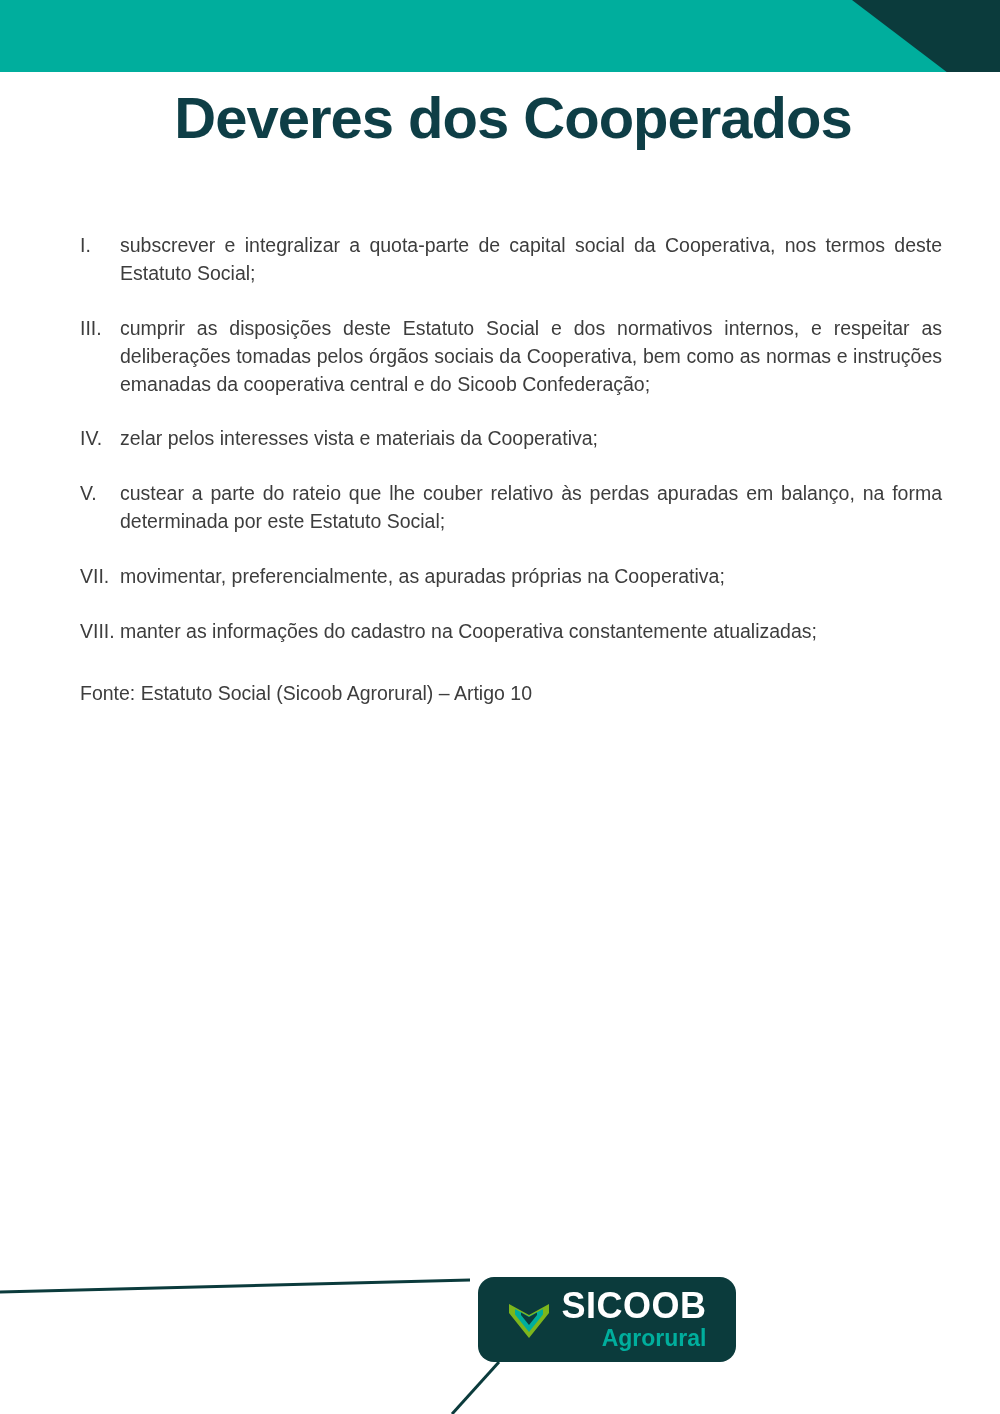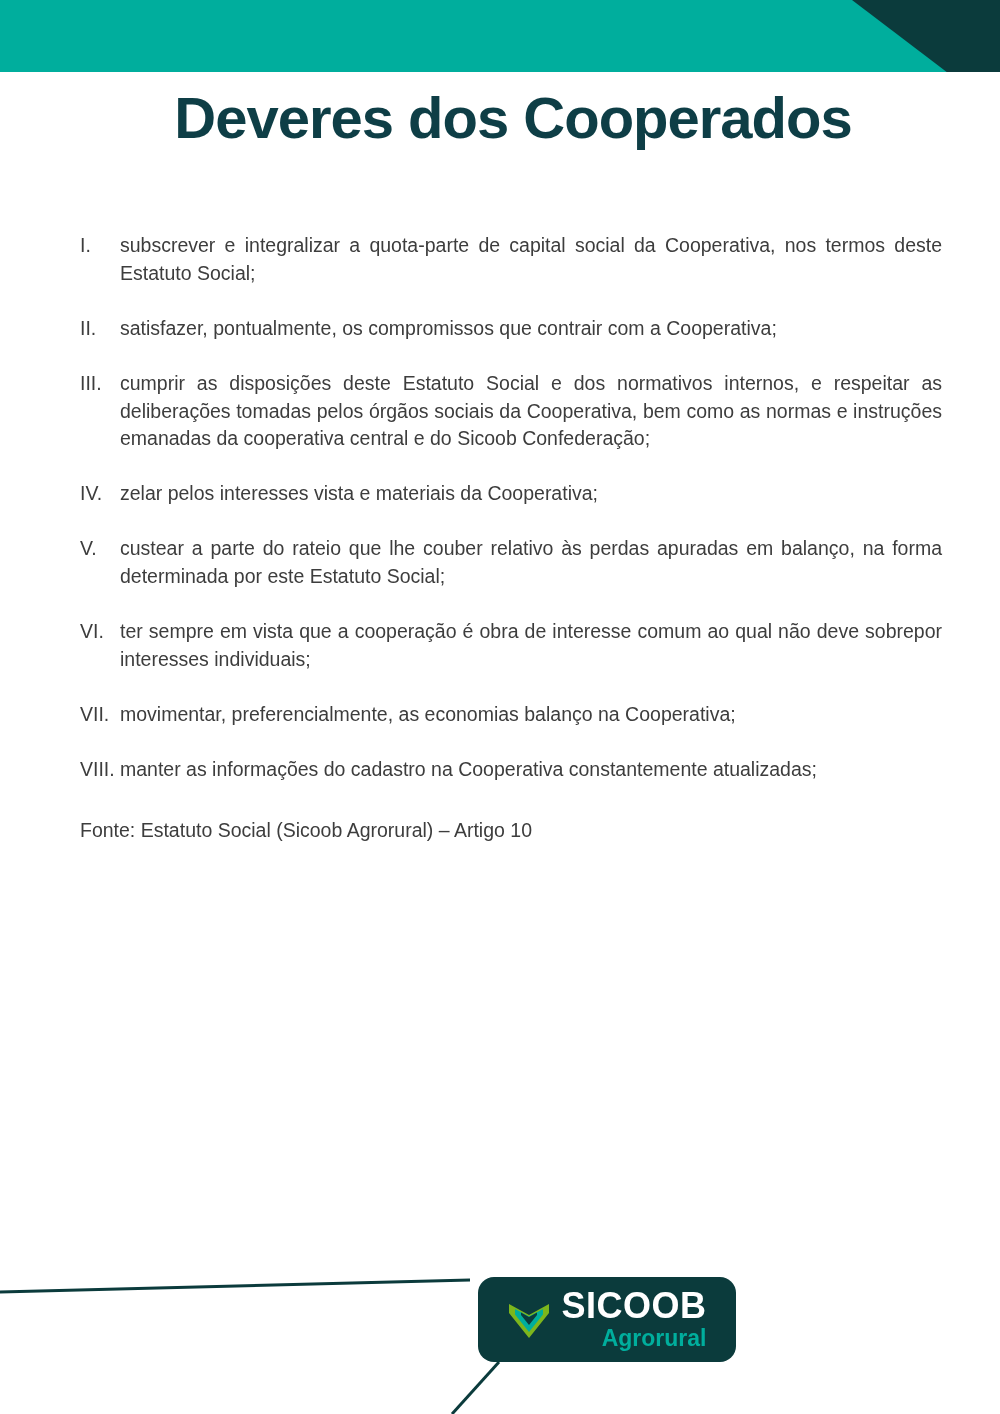--- a/index.html
+++ b/index.html
@@ -121,48 +121,40 @@
 
 <div class="page-title">Deveres dos Cooperados</div>
 
 <div class="content">
 
   <div class="list-item">
     <span class="item-numeral">I.</span>
     <span class="item-text">subscrever e integralizar a quota-parte de capital social da Cooperativa, nos termos deste Estatuto Social;</span>
   </div>
 
-  <div class="list-item">
-    <span class="item-numeral">II.</span>
-    <span class="item-text">satisfazer, pontualmente, os compromissos que contrair com a Cooperativa;</span>
-  </div>
 
   <div class="list-item">
     <span class="item-numeral">III.</span>
     <span class="item-text">cumprir as disposições deste Estatuto Social e dos normativos internos, e respeitar as deliberações tomadas pelos órgãos sociais da Cooperativa, bem como as normas e instruções emanadas da cooperativa central e do Sicoob Confederação;</span>
   </div>
 
   <div class="list-item">
     <span class="item-numeral">IV.</span>
     <span class="item-text">zelar pelos interesses vista e materiais da Cooperativa;</span>
   </div>
 
   <div class="list-item">
     <span class="item-numeral">V.</span>
     <span class="item-text">custear a parte do rateio que lhe couber relativo às perdas apuradas em balanço, na forma determinada por este Estatuto Social;</span>
   </div>
 
-  <div class="list-item">
-    <span class="item-numeral">VI.</span>
-    <span class="item-text">ter sempre em vista que a cooperação é obra de interesse comum ao qual não deve sobrepor interesses individuais;</span>
-  </div>
 
   <div class="list-item">
     <span class="item-numeral">VII.</span>
-    <span class="item-text">movimentar, preferencialmente, as economias balanço na Cooperativa;</span>
+    <span class="item-text">movimentar, preferencialmente, as apuradas próprias na Cooperativa;</span>
   </div>
 
   <div class="list-item">
     <span class="item-numeral">VIII.</span>
     <span class="item-text">manter as informações do cadastro na Cooperativa constantemente atualizadas;</span>
   </div>
 
 
   <div class="source-line">Fonte: Estatuto Social (Sicoob Agrorural) – Artigo 10</div>
 </div>

